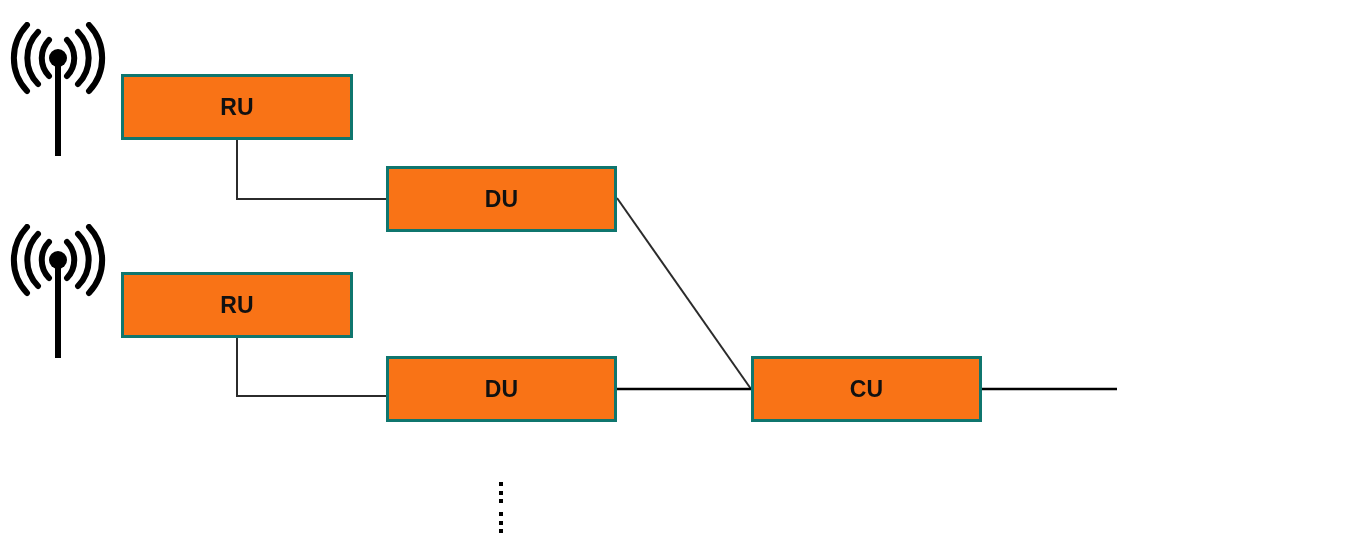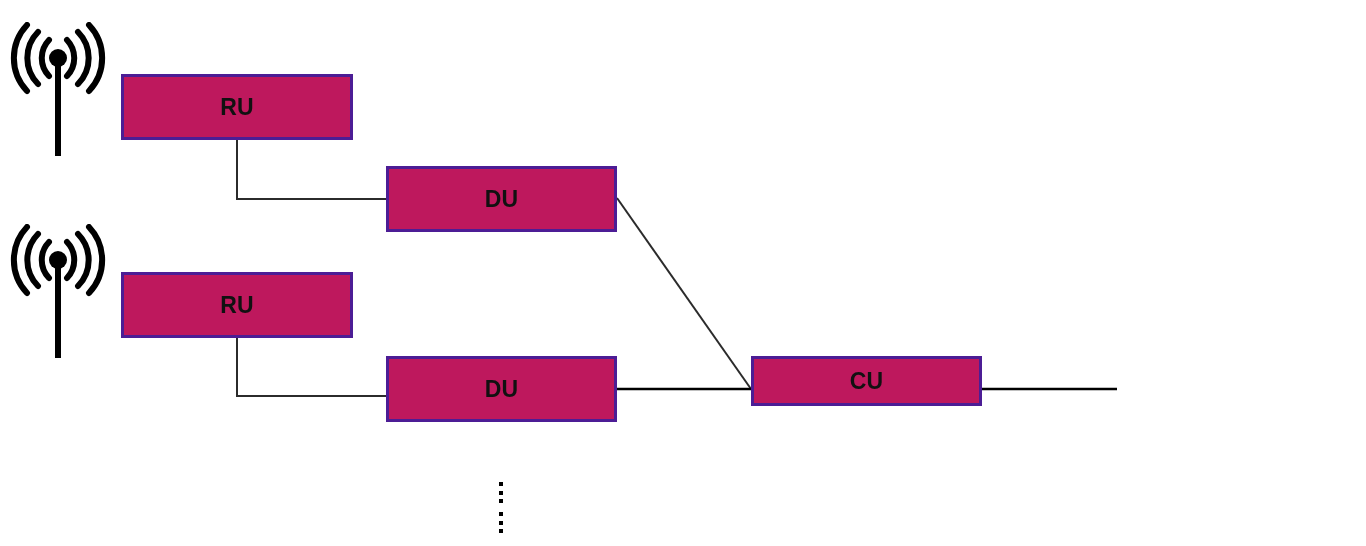--- a/index.html
+++ b/index.html
@@ -20,22 +20,22 @@
   #edge-layer {
     position: absolute;
     left: 0;
     top: 0;
     width: 1366px;
     height: 546px;
   }
   .node-box {
     position: absolute;
     box-sizing: border-box;
-    background: #be185d;
-    border: 3px solid #4c1d95;
+    background: #f97316;
+    border: 3px solid #0f766e;
     display: flex;
     align-items: center;
     justify-content: center;
     z-index: 3;
   }
   .node-label {
     font-family: "Liberation Sans", sans-serif;
     font-weight: bold;
     font-size: 23px;
     color: #111111;
@@ -118,21 +118,21 @@
   </div>
 
   <div class="node-box" style="left:121px; top:272px; width:232px; height:66px;">
     <span class="node-label">RU</span>
   </div>
 
   <div class="node-box" style="left:386px; top:356px; width:231px; height:66px;">
     <span class="node-label">DU</span>
   </div>
 
-  <div class="node-box" style="left:751px; top:356px; width:231px; height:50px;text-align:center;">
+  <div class="node-box" style="left:751px; top:356px; width:231px; height:66px;text-align:center;">
     <span class="node-label">CU</span>
   </div>
 
 
   <div class="ellipsis-group" style="left:497px; top:482px; width:8px; height:21px;">
     <span class="ellipsis-dot"></span>
     <span class="ellipsis-dot"></span>
     <span class="ellipsis-dot"></span>
   </div>
 

